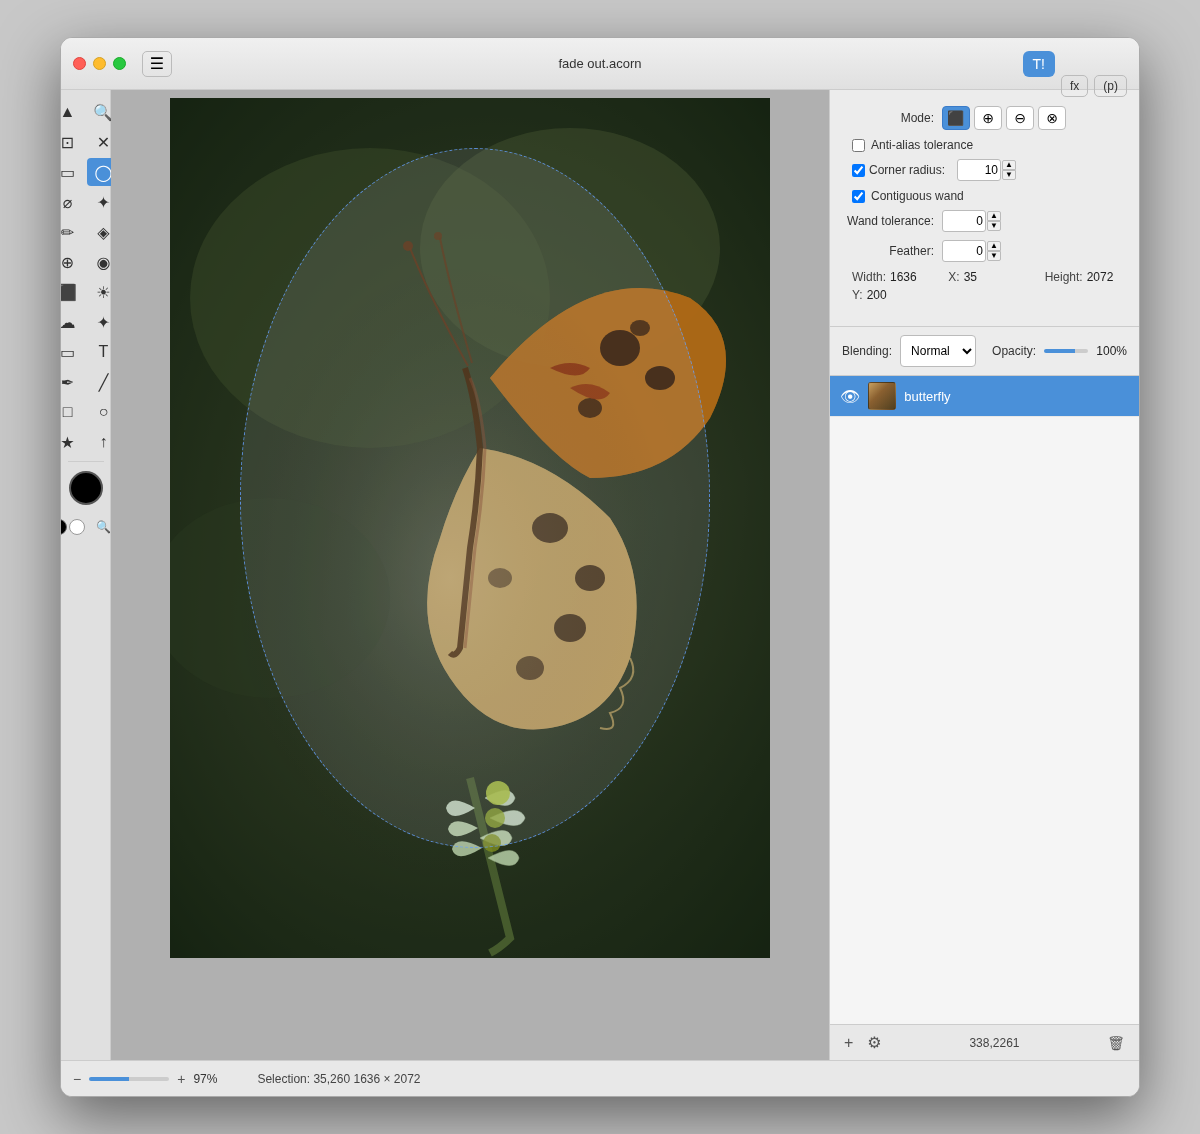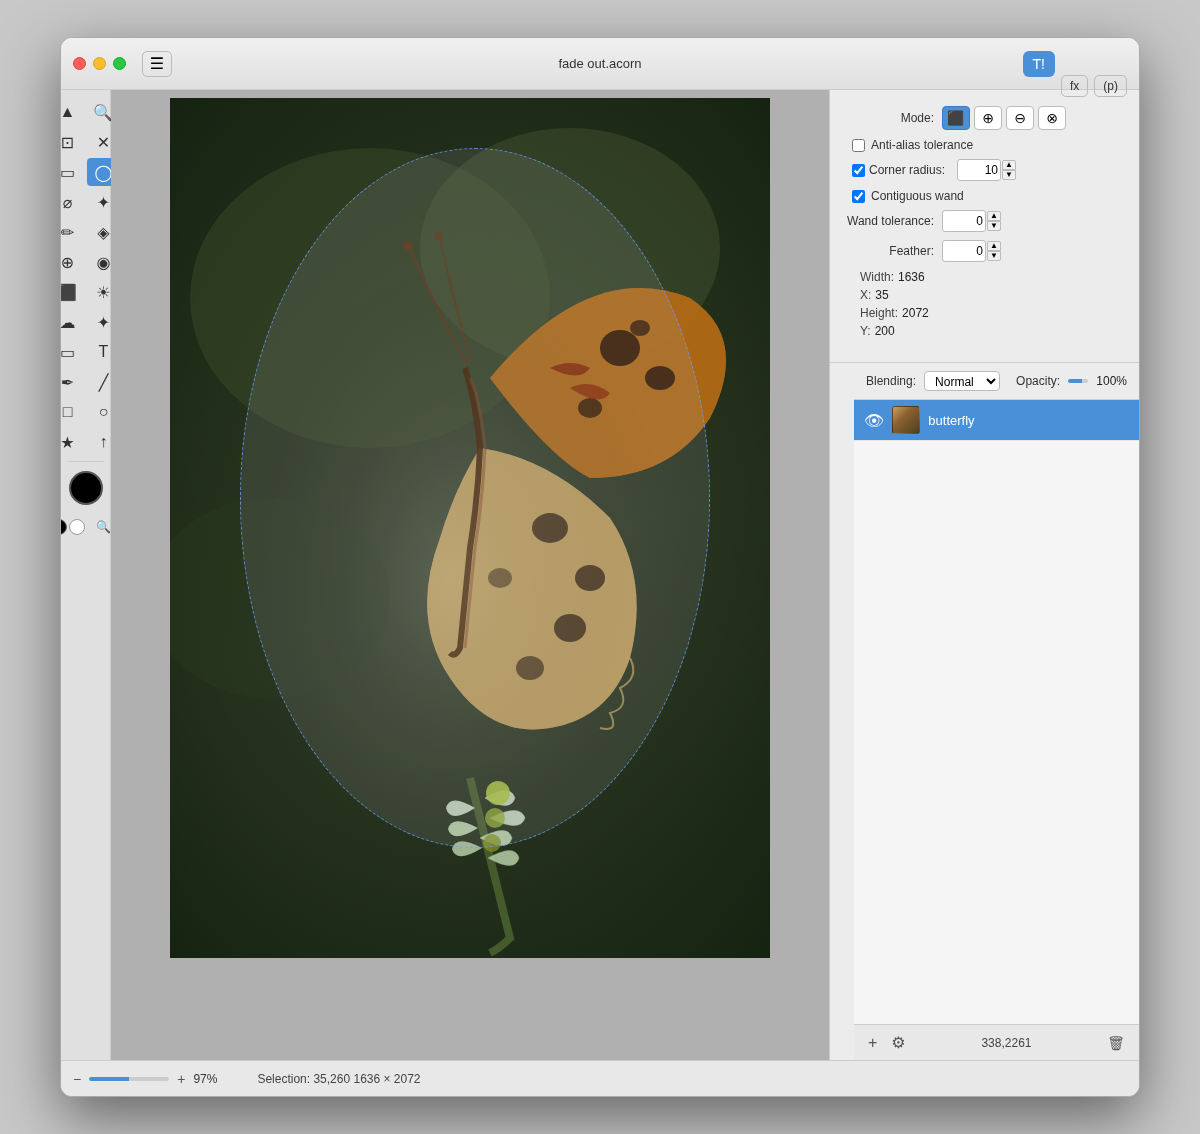--- a/index.html
+++ b/index.html
@@ -355,62 +355,61 @@
     .stepper-btn:last-child { border-radius: 0 0 2px 2px; }
 
     .input-stepper {
       display: flex;
       align-items: center;
       justify-content: space-between;
     }
 
     .dims-grid {
       display: grid;
-      grid-template-columns: 1fr;
+      grid-template-columns: 1fr 1fr 1fr;
       gap: 4px 16px;
-      margin: 8px 8px;
+      margin: 8px 0;
       padding-left: 8px;
     }
     .dim-item {
       display: flex;
       align-items: center;
       gap: 4px;
       font-size: 12px;
       color: #444;
     }
     .dim-label { font-weight: 500; }
     .dim-value { color: #222; }
 
     
     .layers-panel {
       flex: 1;
       display: flex;
       flex-direction: column;
-      margin-left: 24px;
     }
 
     .blending-bar {
       display: flex;
       align-items: center;
       padding: 8px 12px;
       gap: 8px;
       background: #ececec;
       border-bottom: 1px solid #ccc;
     }
     .blending-label {
       font-size: 12px;
       color: #333;
     }
     .blending-select {
       border: 1px solid #bbb;
       border-radius: 4px;
       background: white;
       font-size: 12px;
       padding: 2px 6px;
-      height: 20px;
+      height: 32px;
       cursor: pointer;
     }
     .opacity-label {
       font-size: 12px;
       color: #333;
       margin-left: 8px;
     }
     .opacity-slider {
       width: 60px;
       height: 4px;

